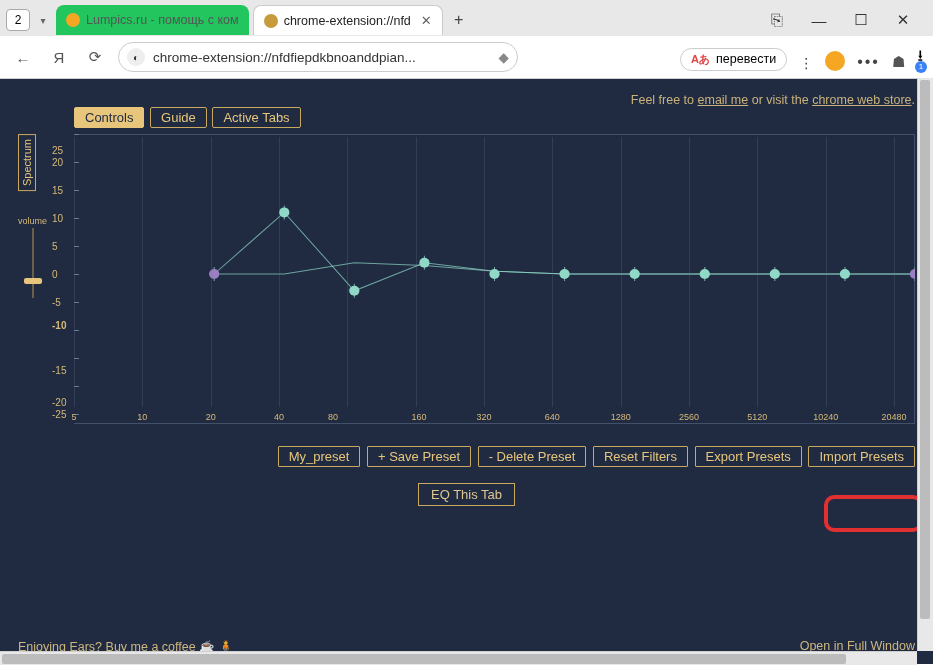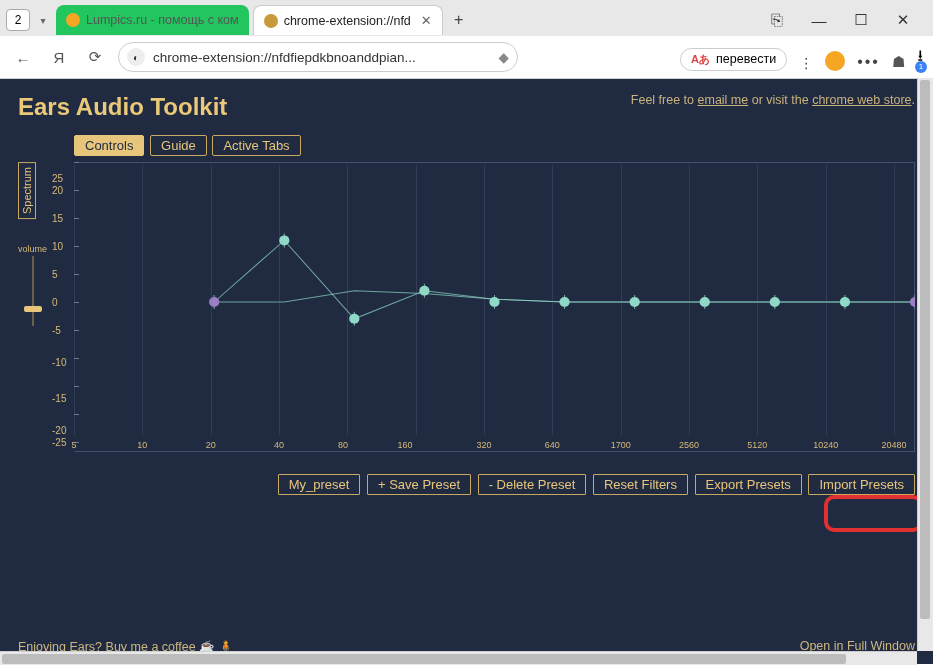--- a/index.html
+++ b/index.html
@@ -191,21 +191,20 @@
       <span class="more">•••</span>
       <span class="shield">☗</span>
       <span class="dl">⭳
         <span class="dl-badge">1</span>
       </span>
     </div>
   </div>
 </div>
 
 <div class="app">
-  <div class="app-title">Ears Audio Toolkit</div>
   <div class="warn-block">
     <div class="w2">
       <span>Feel free to </span><span class="link">email me</span><span> or visit the </span><span class="link">chrome web store</span><span>.</span>
     </div>
   </div>
 
   <div class="tabs-row">
     <span class="apptab active">Controls</span>
     <span class="apptab">Guide</span>
     <span class="apptab">Active Tabs</span>
@@ -220,21 +219,21 @@
     <div class="chart-frame"></div>
 
     <div class="ylabels" id="ylabels">
         <span class="ylab" style="top: 0px; margin-top: 16px;">25</span>
         <span class="ylab" style="top: 28px;">20</span>
         <span class="ylab" style="top: 56px;">15</span>
         <span class="ylab" style="top: 84px;">10</span>
         <span class="ylab" style="top: 112px;">5</span>
         <span class="ylab" style="top: 140px;">0</span>
         <span class="ylab" style="top: 168px;">-5</span>
-        <span class="ylab" style="top: 200px;">-10</span>
+        <span class="ylab" style="top: 191px; font-weight: bold;">-10</span>
         <span class="ylab" style="top: 236px;">-15</span>
         <span class="ylab" style="top: 252px; margin-top: 16px;">-20</span>
         <span class="ylab" style="top: 280px;">-25</span>
       </div>
     <div id="yticks">
         <div class="ytick" style="top: 0px;"></div>
         <div class="ytick" style="top: 28px;"></div>
         <div class="ytick" style="top: 56px;"></div>
         <div class="ytick" style="top: 84px;"></div>
         <div class="ytick" style="top: 112px;"></div>
@@ -243,25 +242,25 @@
         <div class="ytick" style="top: 196px;"></div>
         <div class="ytick" style="top: 224px;"></div>
         <div class="ytick" style="top: 252px;"></div>
         <div class="ytick" style="top: 280px;"></div>
       </div>
     <div class="xlabels" id="xlabels">
         <span class="xlab" style="left: 0px;">5</span>
         <span class="xlab" style="left: 68.3333px;">10</span>
         <span class="xlab" style="left: 136.667px;">20</span>
         <span class="xlab" style="left: 205px;">40</span>
-        <span class="xlab" style="left: 269px; margin-top: 40px;">80</span>
-        <span class="xlab" style="left: 331px;">160</span>
+        <span class="xlab" style="left: 259px; margin-top: 40px;">80</span>
+        <span class="xlab" style="left: 345px;">160</span>
         <span class="xlab" style="left: 410px;">320</span>
         <span class="xlab" style="left: 478.333px;">640</span>
-        <span class="xlab" style="left: 546.667px;">1700</span>
+        <span class="xlab" style="left: 546.667px;">1280</span>
         <span class="xlab" style="left: 615px;">2560</span>
         <span class="xlab" style="left: 683.333px;">5120</span>
         <span class="xlab" style="left: 751.667px;">10240</span>
         <span class="xlab" style="left: 820px;">20480</span>
       </div>
 
     <svg class="plot" id="plot" viewBox="0 0 820 280" preserveAspectRatio="none">
         <path d="M136.6666666666667 140 L205.00000000000006 78.4 L273.3333333333333 156.8 L341.6666666666667 128.8 L410 137.2 L478.33333333333337 140 L546.6666666666666 140 L615 140 L683.3333333333334 140 L751.6666666666666 140 L820 140 " class="curve"></path>
         <path d="M136.6666666666667 140 L205.00000000000006 140 L273.3333333333333 128.8 L341.6666666666667 131.6 L410 137.2 L478.33333333333337 140 L546.6666666666666 140 L615 140 L683.3333333333334 140 L751.6666666666666 140 L820 140 " class="curve"></path>
         <line x1="205.00000000000006" x2="205.00000000000006" y1="71.4" y2="85.4" stroke="#7aa" stroke-width="1"></line>
@@ -306,20 +305,23 @@
     <span class="btn">My_preset</span>
     <span class="btn">+ Save Preset</span>
     <span class="btn">- Delete Preset</span>
     <span class="btn">Reset Filters</span>
     <span class="btn">Export Presets</span>
     <span class="btn">Import Presets</span>
   </div>
 
   <div class="highlight-ring" id="ring" style="left: 824.297px; top: 416px; width: 98.7031px; height: 37px;"></div>
 
+  <div class="eqtab-row">
+    <span class="btn" style="border:1px solid #c9a95f;padding:3px 12px;">EQ This Tab</span>
+  </div>
 
   <div class="footer">
     <span class="link">Enjoying Ears? Buy me a coffee ☕ 🧍</span>
     <span class="link">Open in Full Window</span>
   </div>
 </div>
 
 <div class="scrollbar-y">
     <div class="thumb"></div>
   </div>

